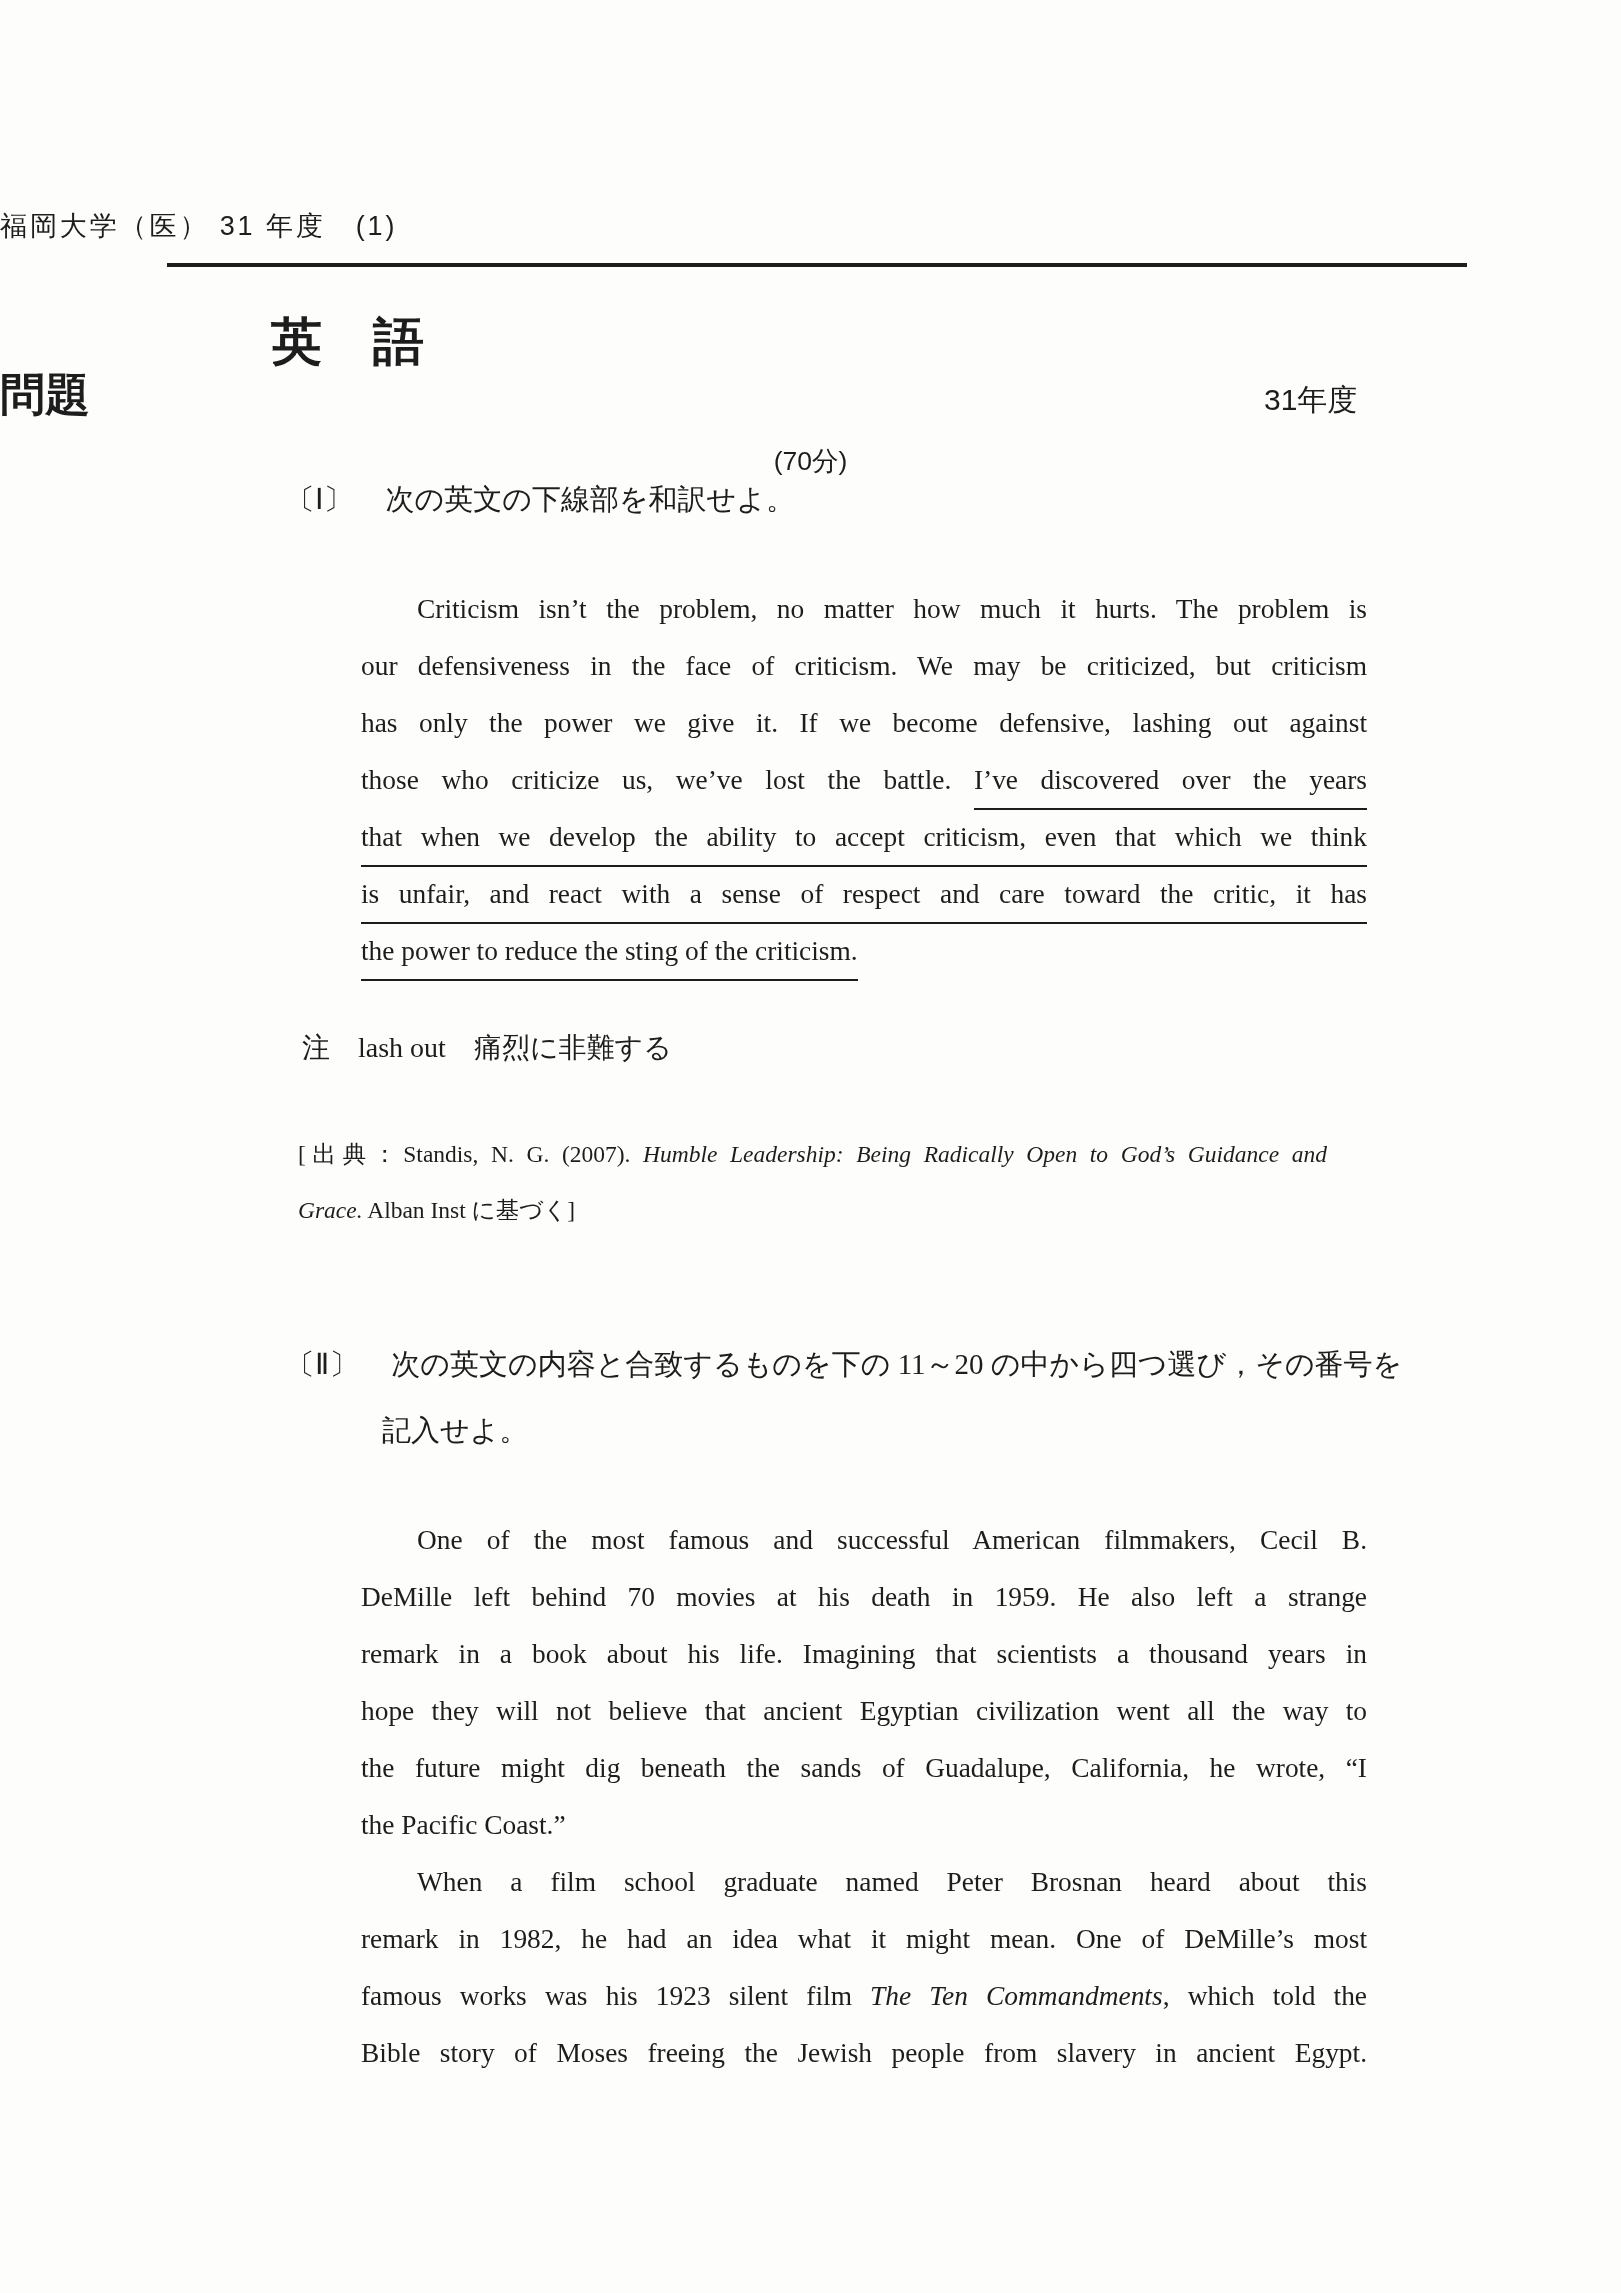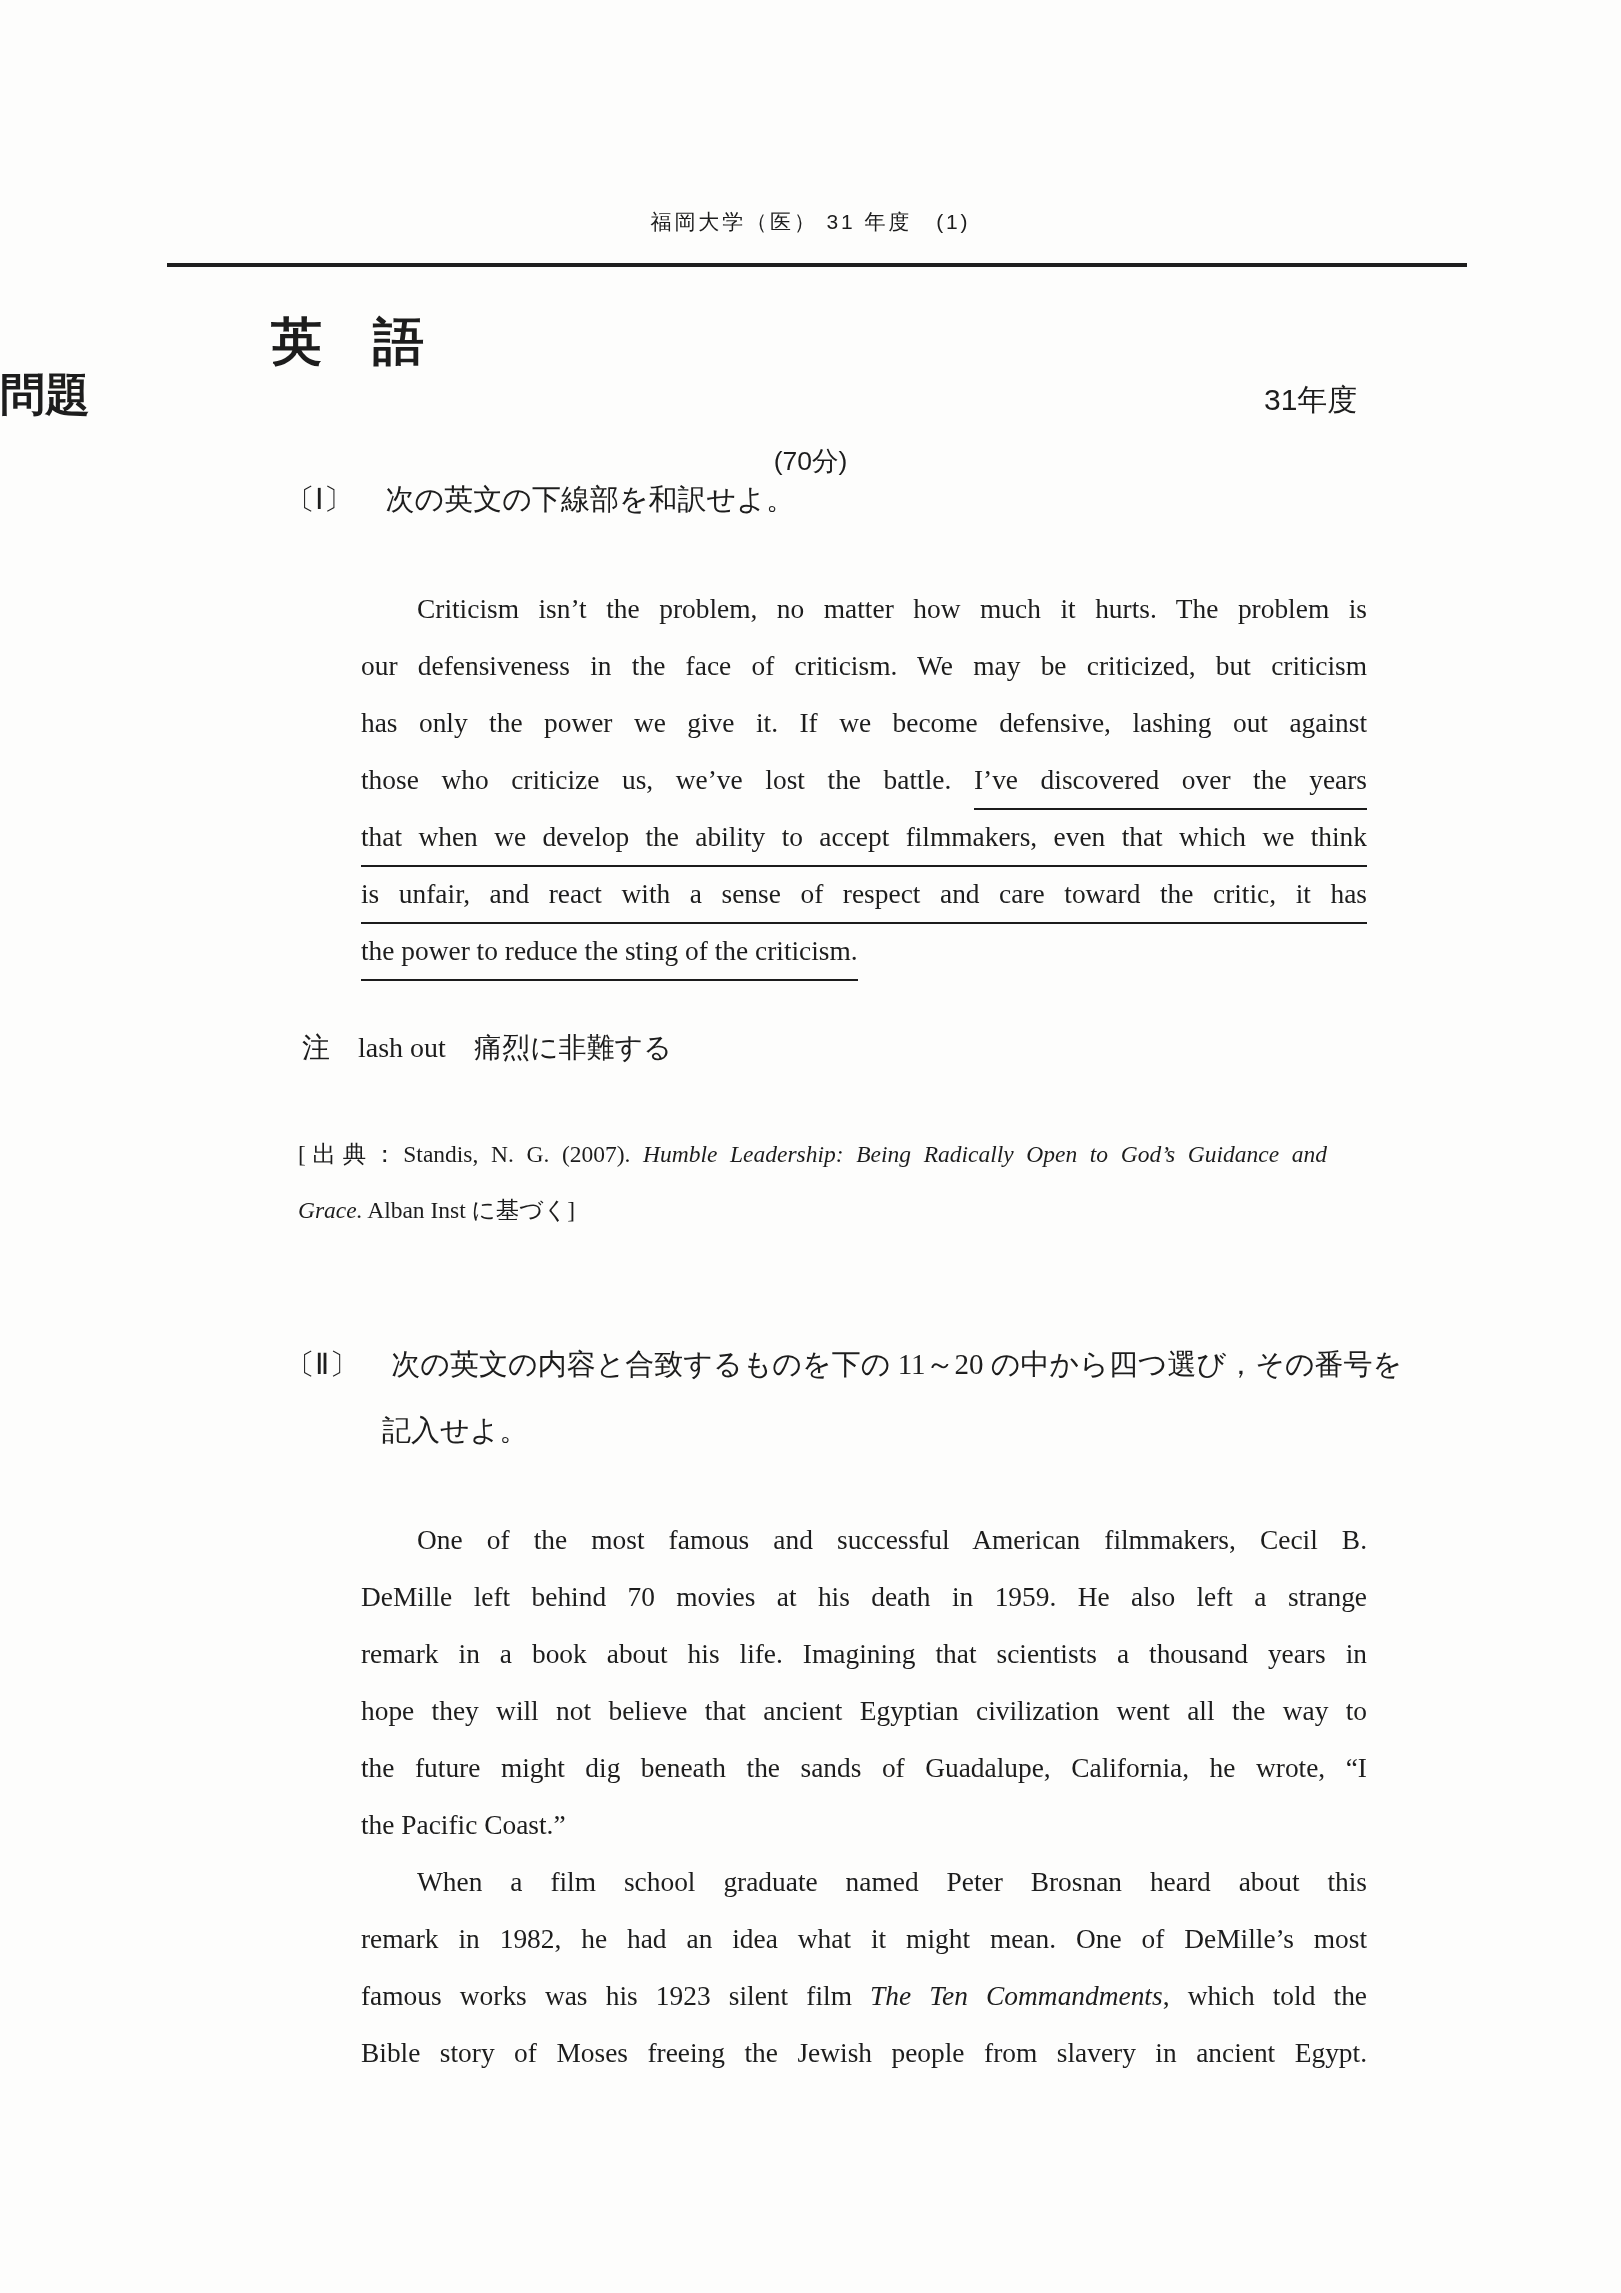--- a/index.html
+++ b/index.html
@@ -8,21 +8,21 @@
     width:1621px; height:2294px;
     margin:0 auto;
     background:#fdfdfc;
     color:#1d1d1d;
     font-family:"Liberation Serif", serif;
     overflow:hidden;
   }
 
   .header-text {
     position:absolute; top:208px; left:0; width:100%;
-    text-align:center; font-size:21px; letter-spacing:2.9px;
+    text-align:left; font-size:27px; letter-spacing:2.9px;
     font-family:"Liberation Sans", sans-serif;
   }
   .rule {
     position:absolute; top:263px; left:167px;
     width:1300px; height:3.9px; background:#1e1e1e;
   }
   .subject-title {
     position:absolute; top:308px; left:271px;
     font-size:51px; font-weight:bold;
     font-family:"Liberation Sans", sans-serif;
@@ -84,21 +84,21 @@
 
   <div class="sec-head" id="sec1-head">
     <span class="sec-label">〔Ⅰ〕</span><span class="sec-instr">次の英文の下線部を和訳せよ。</span>
   </div>
 
   <div class="passage" id="passage1">
       <div class="line indent"><span>Criticism isn’t the problem, no matter how much it hurts.  The problem is</span></div>
       <div class="line"><span>our defensiveness in the face of criticism.  We may be criticized, but criticism</span></div>
       <div class="line"><span>has only the power we give it.  If we become defensive, lashing out against</span></div>
       <div class="line"><span>those who criticize us, we’ve lost the battle.  </span><span class="ul">I’ve discovered over the years</span></div>
-      <div class="line"><span class="ul">that when we develop the ability to accept filmmakers, even that which we think</span></div>
+      <div class="line"><span class="ul">that when we develop the ability to accept criticism, even that which we think</span></div>
       <div class="line"><span class="ul">is unfair, and react with a sense of respect and care toward the critic, it has</span></div>
       <div class="line no-justify"><span class="ul">the power to reduce the sting of the criticism.</span></div>
     </div>
 
   <div class="note-line">注　lash out　痛烈に非難する</div>
 
   <div class="source">
       <div class="line"><span>[出典：Standis, N. G. (2007).  </span><span class="it">Humble Leadership: Being Radically Open to God’s Guidance and</span></div>
       <div class="line no-justify"><span class="it">Grace.</span><span>  Alban Inst に基づく]</span></div>
     </div>

